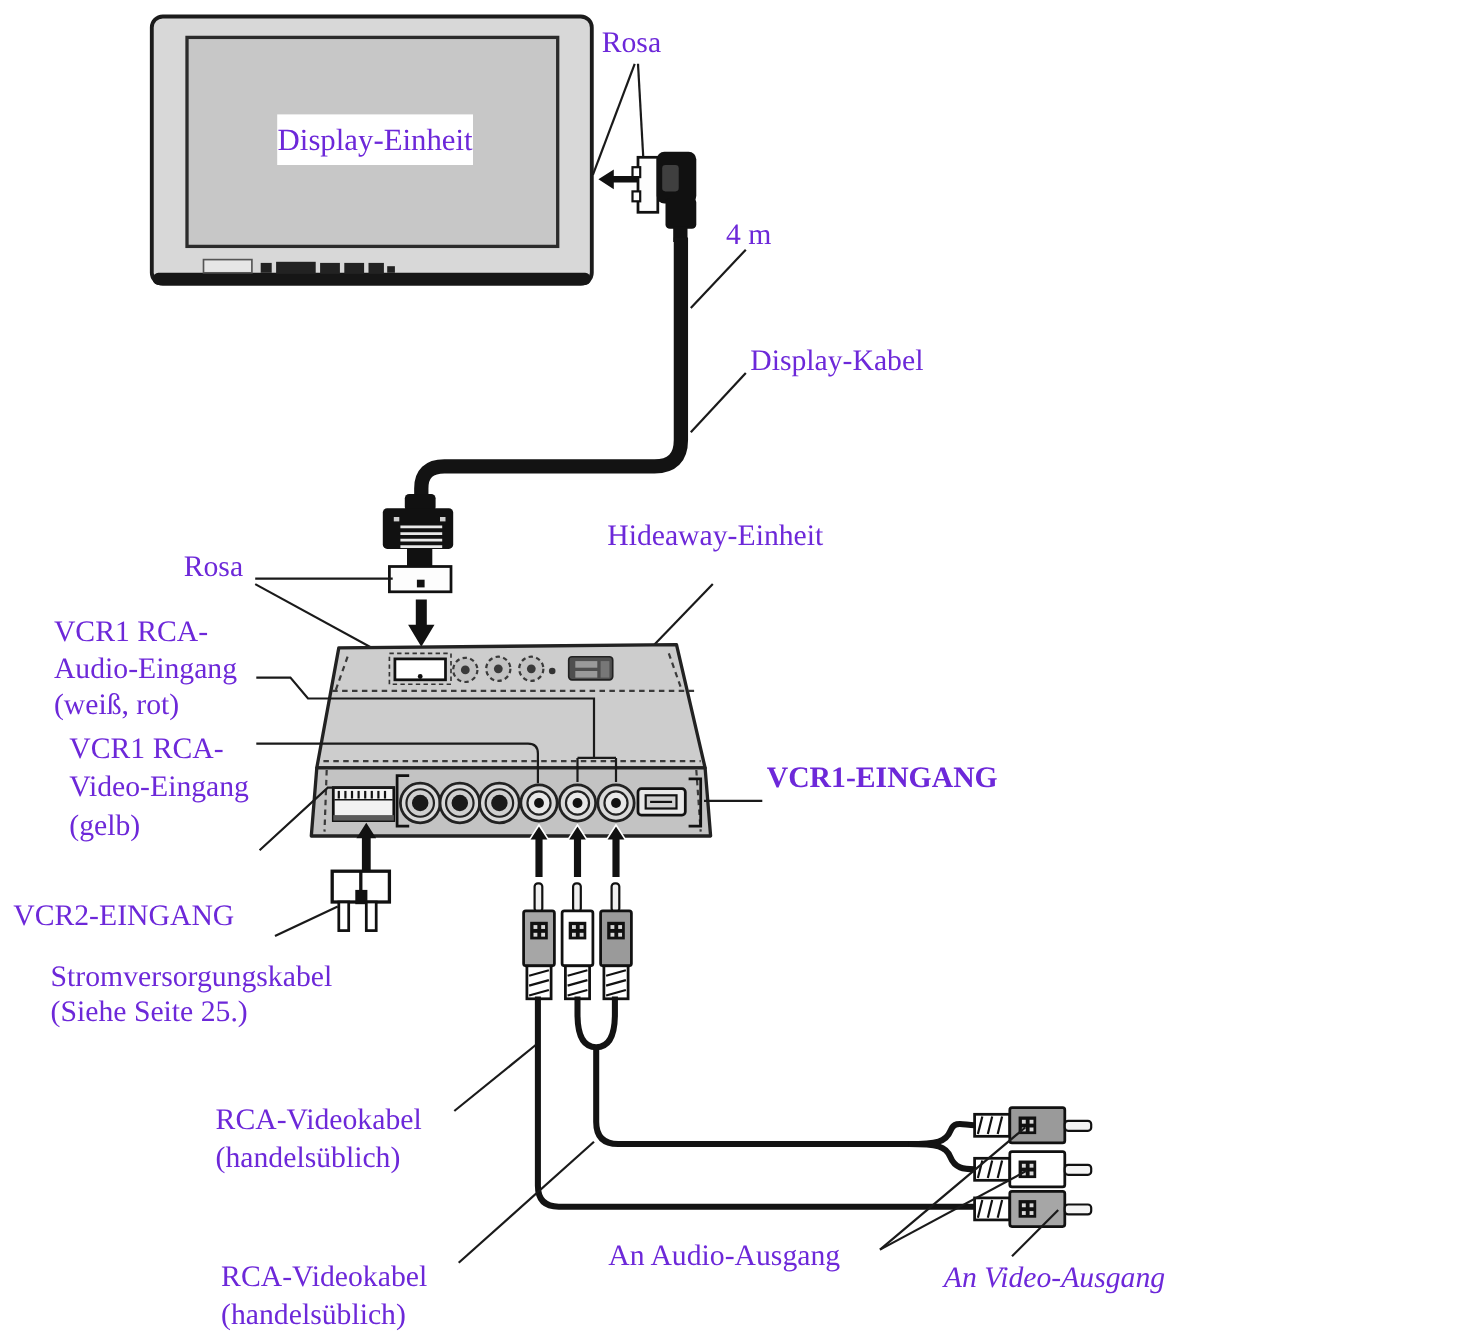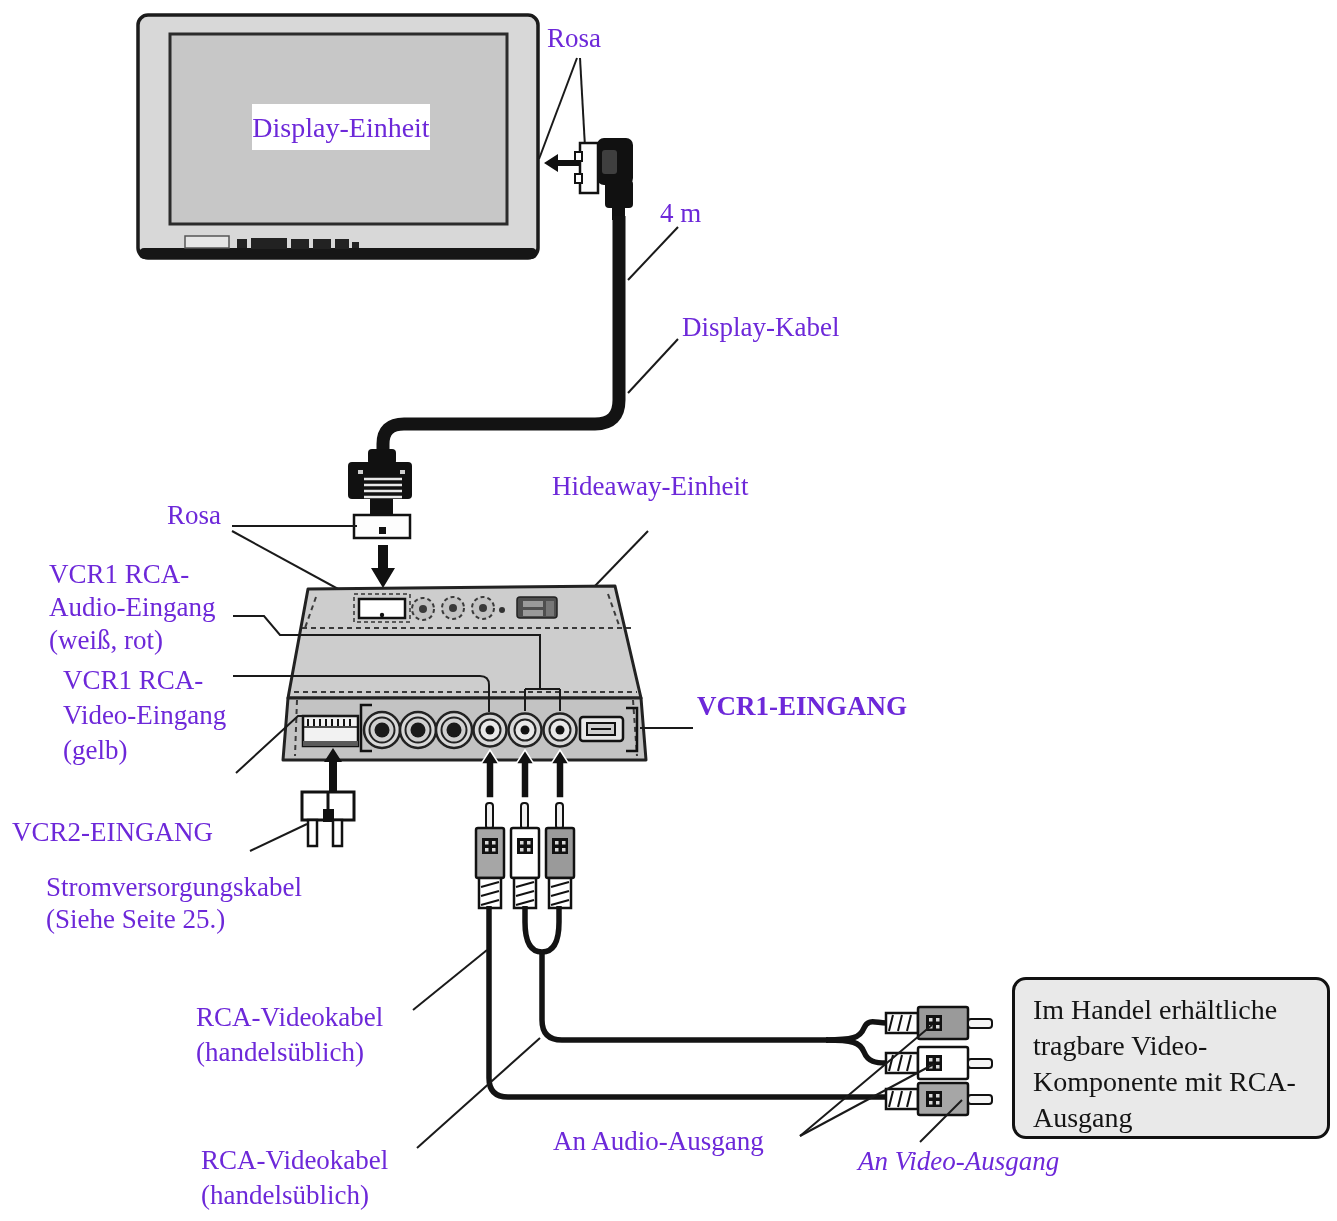--- a/index.html
+++ b/index.html
@@ -359,22 +359,14 @@
   </div>
 
   <div class="lbl" id="lbl-rca2">
     <div>RCA-Videokabel</div>
     <div>(handelsüblich)</div>
   </div>
 
   <div class="lbl" id="lbl-audio-out">An Audio-Ausgang</div>
   <div class="lbl" id="lbl-video-out">An Video-Ausgang</div>
 
-  <div id="component-box">
-    <div class="boxtext">
-      <div>Im Handel erhältliche</div>
-      <div>tragbare Video-</div>
-      <div>Komponente mit RCA-</div>
-      <div>Ausgang</div>
-    </div>
-  </div>
 
 </div>
 
 </body></html>

